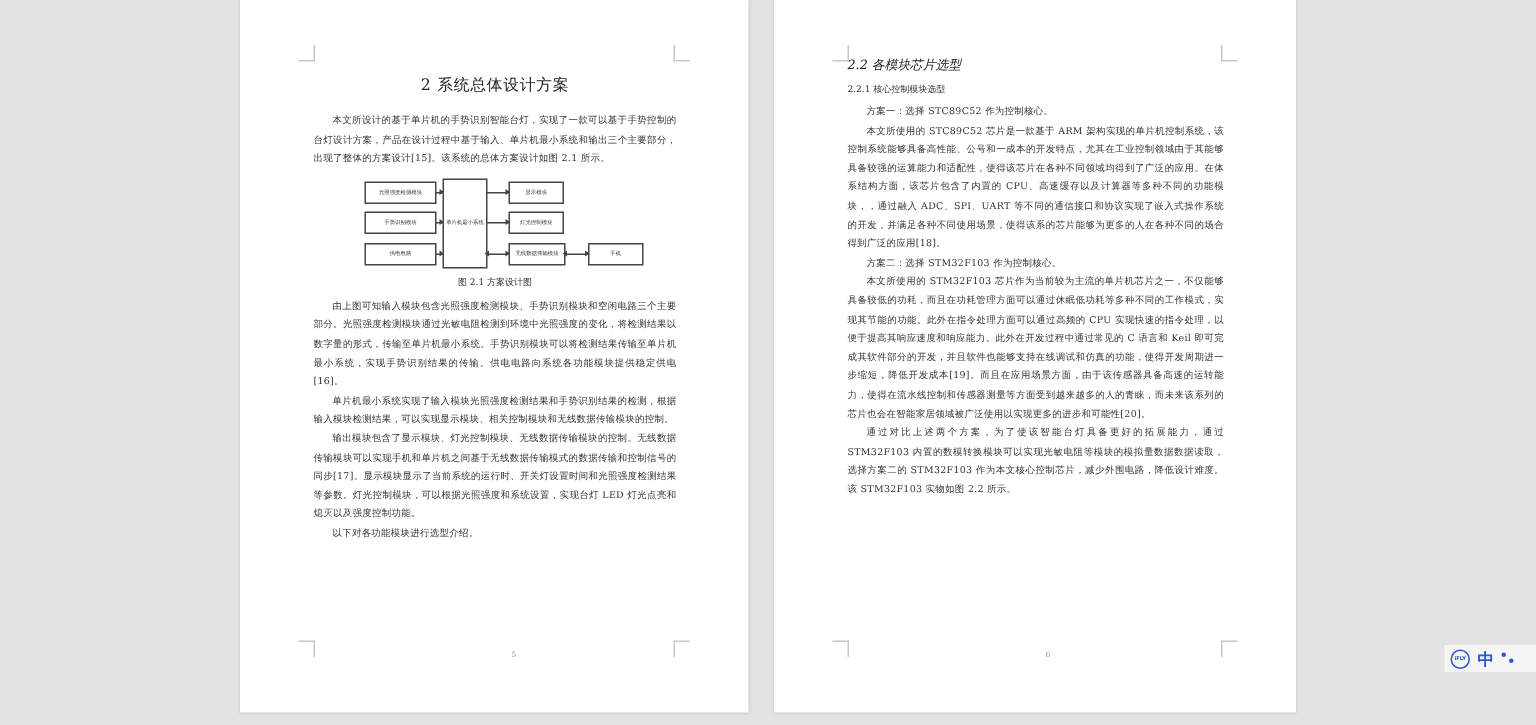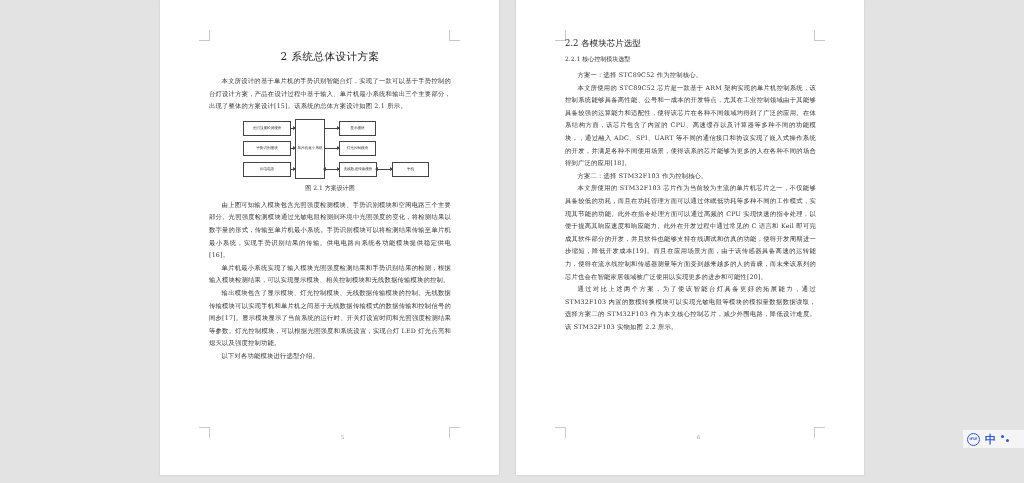--- a/index.html
+++ b/index.html
@@ -15,21 +15,21 @@
   }
   #page-left { left:160px; width:339px; }
   #page-right { left:516px; width:348px; }
   .corner { position:absolute; width:10px; height:10px; border-color:#c8c8c8; border-style:solid; border-width:0; }
   .c-tl { border-right-width:1px; border-bottom-width:1px; }
   .c-tr { border-left-width:1px; border-bottom-width:1px; }
   .c-bl { border-right-width:1px; border-top-width:1px; }
   .c-br { border-left-width:1px; border-top-width:1px; }
   .content { position:absolute; left:49px; right:48px; top:46px; color:#222; }
   .h1 { text-align:center; font-size:10.5px; margin:4px 0 11px 0; letter-spacing:0.5px; }
-  .h2 { font-size:8.5px; margin:0 0 6px 0; }
+  .h2 { font-size:8.5px; margin:0 0 6px 0;font-style:italic; }
   .h3 { font-size:6px; margin:0 0 5px 0; color:#333; }
   .p { font-size:6.3px; line-height:12.6px; text-indent:2em; margin:0; text-align:justify; letter-spacing:0.2px; color:#333; }
   .caption { text-align:center; font-size:6px; margin:3px 0 6px 0; color:#333; }
   .pagenum { position:absolute; bottom:35px; font-size:5px; color:#999; }
   
   .diagram { position:relative; height:62px; margin-top:6px; }
   .box {
     position:absolute; border:1px solid #444; background:#fff;
     font-family:"DejaVu Sans",sans-serif; font-size:3.6px; color:#333;
     display:flex; align-items:center; justify-content:center; text-align:center; line-height:5px;

